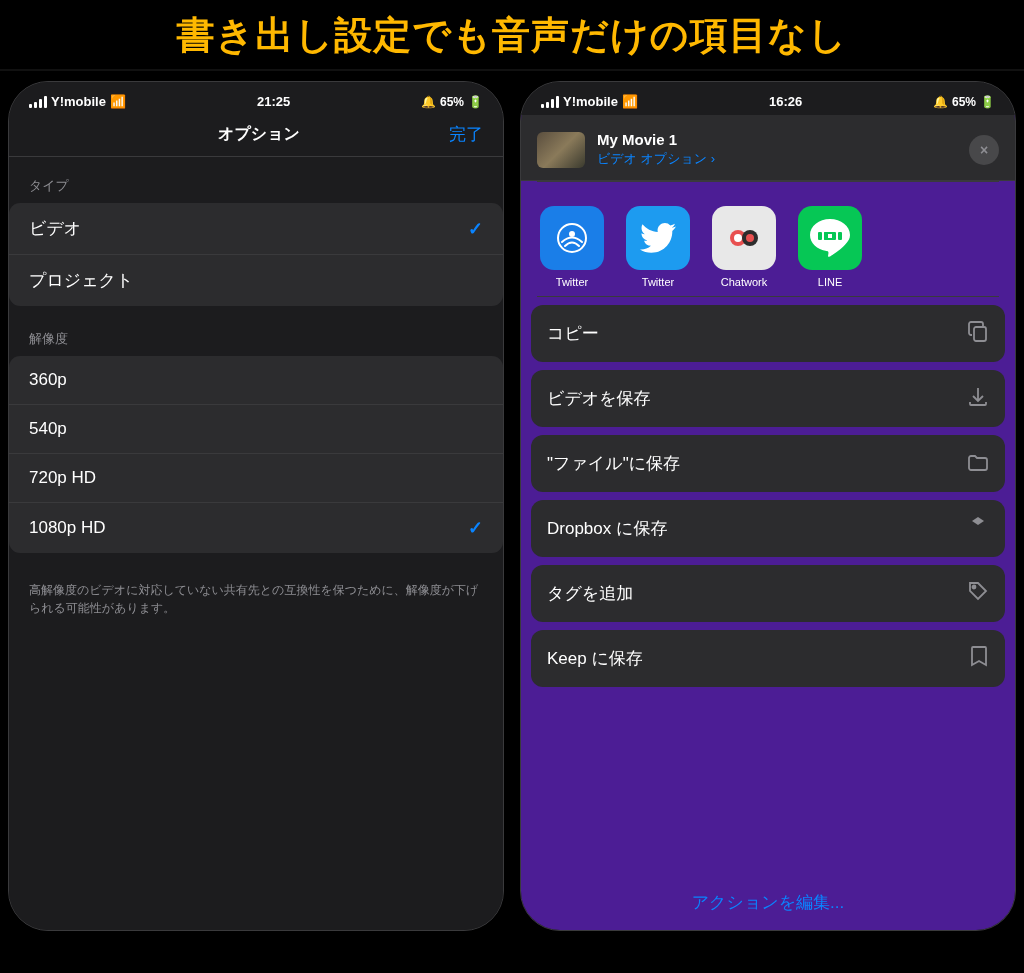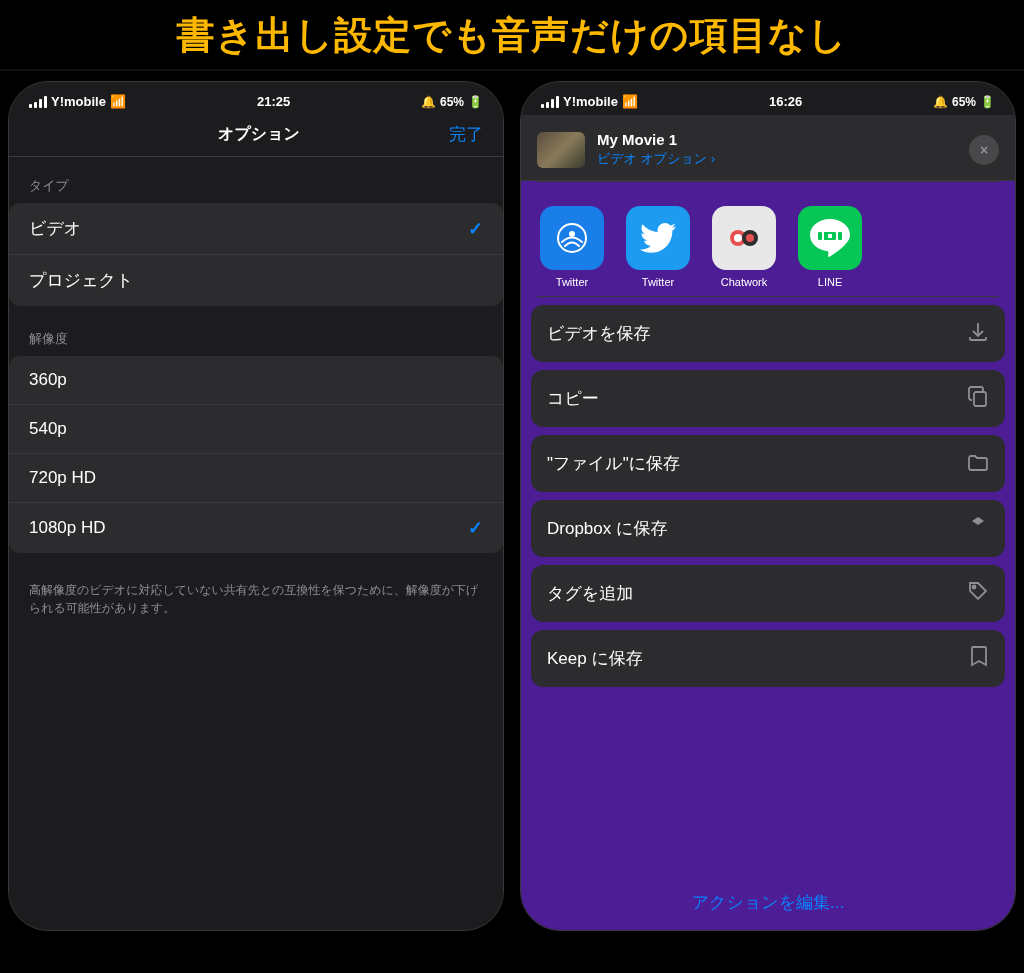--- a/index.html
+++ b/index.html
@@ -415,38 +415,38 @@
             </svg>
           </div>
           <span class="app-label">LINE</span>
         </div>
       </div>
 
       <div class="separator-line"></div>
 
       <div class="action-list">
         <div class="action-item">
+          <span class="action-text">コピー</span>
+          <span class="action-icon">
+            <svg width="22" height="22" viewBox="0 0 22 22" fill="none" stroke="#8e8e93" stroke-width="1.8">
+              <rect x="7" y="7" width="12" height="14" rx="2"></rect>
+              <path d="M5 15H4a2 2 0 01-2-2V4a2 2 0 012-2h10a2 2 0 012 2v2"></path>
+            </svg>
+          </span>
+        </div>
+        <div class="action-item">
           <span class="action-text">ビデオを保存</span>
           <span class="action-icon">
             <svg width="22" height="22" viewBox="0 0 22 22" fill="none" stroke="#8e8e93" stroke-width="1.8">
               <path d="M11 3v12M6 11l5 5 5-5"></path>
               <path d="M3 17v2a1 1 0 001 1h14a1 1 0 001-1v-2"></path>
             </svg>
           </span>
         </div>
         <div class="action-item">
-          <span class="action-text">コピー</span>
-          <span class="action-icon">
-            <svg width="22" height="22" viewBox="0 0 22 22" fill="none" stroke="#8e8e93" stroke-width="1.8">
-              <rect x="7" y="7" width="12" height="14" rx="2"></rect>
-              <path d="M5 15H4a2 2 0 01-2-2V4a2 2 0 012-2h10a2 2 0 012 2v2"></path>
-            </svg>
-          </span>
-        </div>
-        <div class="action-item">
           <span class="action-text">"ファイル"に保存</span>
           <span class="action-icon">
             <svg width="22" height="22" viewBox="0 0 22 22" fill="none" stroke="#8e8e93" stroke-width="1.8">
               <path d="M2 8a2 2 0 012-2h4l2 2h8a2 2 0 012 2v8a2 2 0 01-2 2H4a2 2 0 01-2-2V8z"></path>
             </svg>
           </span>
         </div>
         <div class="action-item">
           <span class="action-text">Dropbox に保存</span>
           <span class="action-icon">

